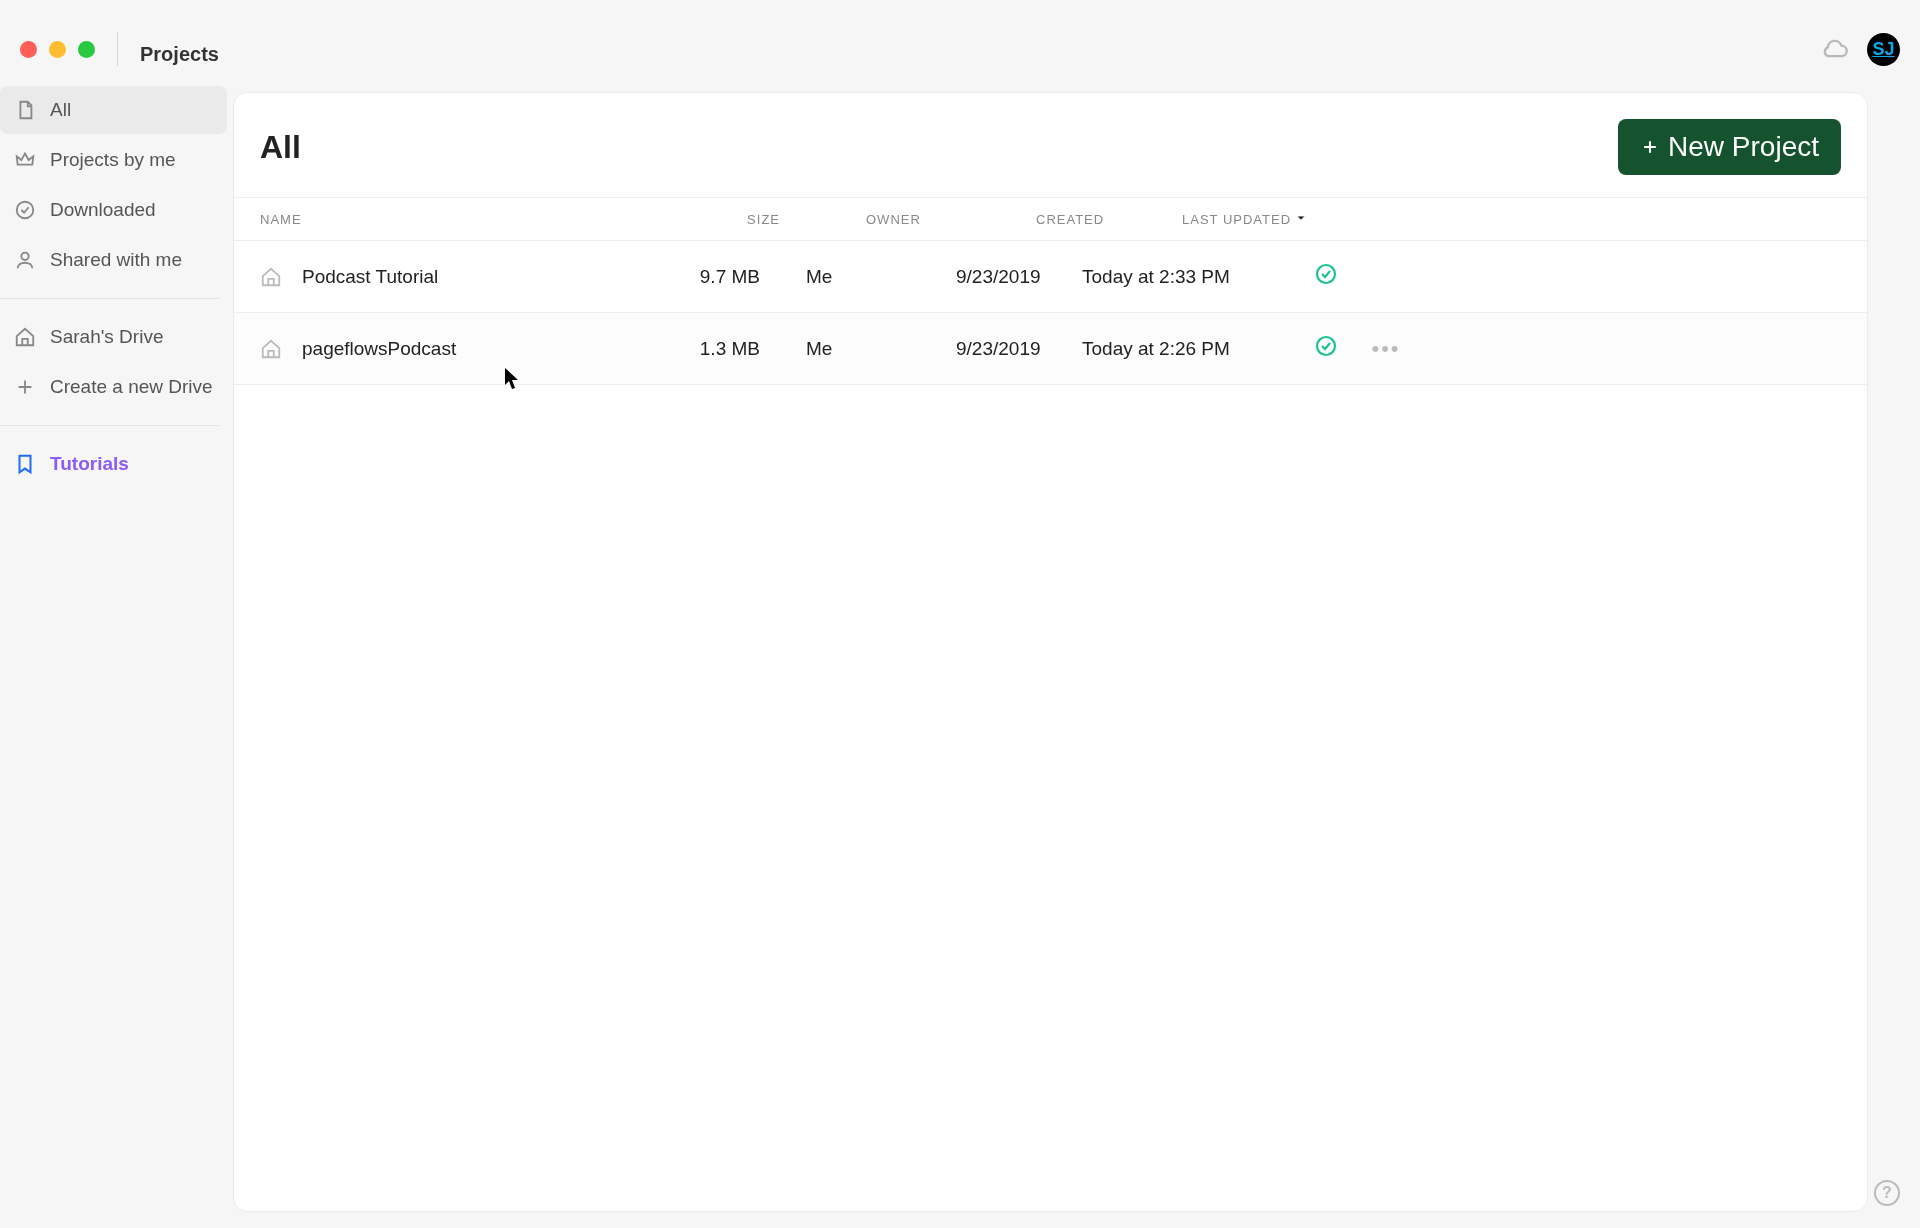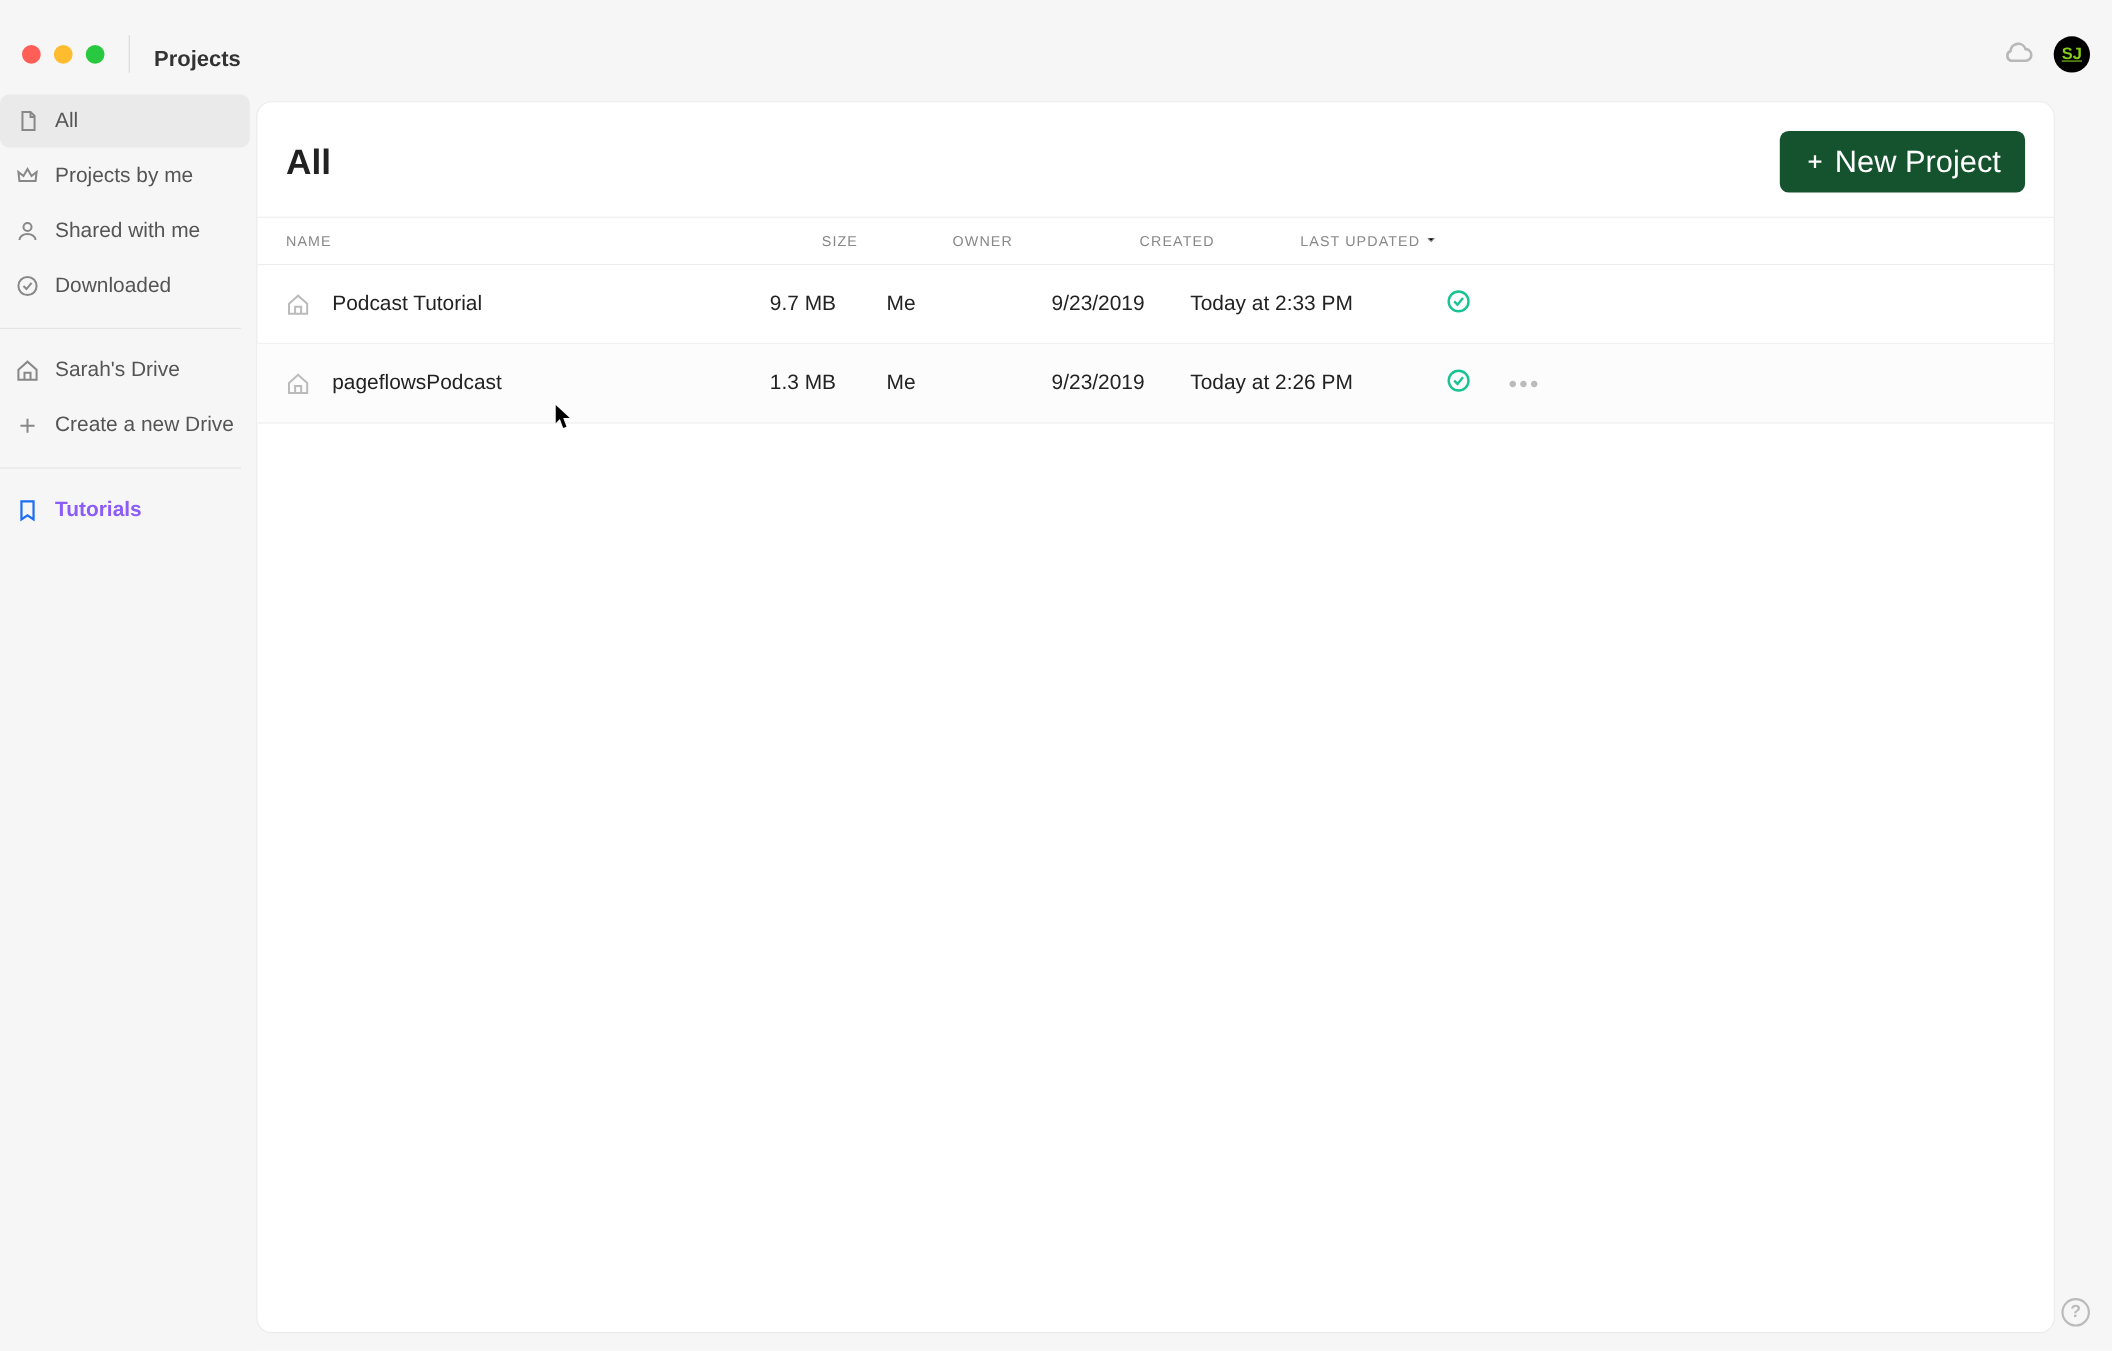--- a/index.html
+++ b/index.html
@@ -31,23 +31,23 @@
     }
     .dot { width: 17px; height: 17px; border-radius: 50%; }
     .dot.red { background: #ff5f57; }
     .dot.yellow { background: #febc2e; }
     .dot.green { background: #28c840; }
     .window-title { font-size: 20px; font-weight: 600; color: #333; }
     .titlebar-right { margin-left: auto; display: flex; align-items: center; gap: 18px; }
     .cloud-icon svg { width: 28px; height: 28px; stroke: #b8b8b8; fill: none; }
     .avatar {
       width: 33px; height: 33px; border-radius: 50%;
-      background: #000; color: #84cc16;
+      background: #000; color: #0ea5e9;
       display: flex; align-items: center; justify-content: center;
-      font-size: 15px; font-weight: 600; text-decoration: underline;
+      font-size: 18px; font-weight: 600; text-decoration: underline;
     }
 
     
     .sidebar {
       position: absolute;
       left: 0; top: 66px; bottom: 0;
       width: 233px;
       padding-top: 20px;
     }
     .side-item {
@@ -187,31 +187,31 @@
     <span>All</span>
   </div>
   <div class="side-item">
     <svg viewBox="0 0 24 24" stroke-width="2">
         <path d="M4 17l-1-9 5 4 4-7 4 7 5-4-1 9z"></path>
       </svg>
     <span>Projects by me</span>
   </div>
   <div class="side-item">
     <svg viewBox="0 0 24 24" stroke-width="2">
+        <circle cx="12" cy="12" r="9"></circle>
+        <path d="M8 12l3 3 5-6"></path>
+      </svg>
+    <span>Downloaded</span>
+  </div>
+  <div class="side-item">
+    <svg viewBox="0 0 24 24" stroke-width="2">
         <circle cx="12" cy="8" r="4"></circle>
         <path d="M4 21c0-4 4-6 8-6s8 2 8 6"></path>
       </svg>
     <span>Shared with me</span>
-  </div>
-  <div class="side-item">
-    <svg viewBox="0 0 24 24" stroke-width="2">
-        <circle cx="12" cy="12" r="9"></circle>
-        <path d="M8 12l3 3 5-6"></path>
-      </svg>
-    <span>Downloaded</span>
   </div>
 
   <div class="side-sep"></div>
 
   <div class="side-item">
     <svg viewBox="0 0 24 24" stroke-width="2">
         <path d="M3 11l9-8 9 8v10H3z"></path>
         <path d="M9 21v-7h6v7"></path>
       </svg>
     <span>Sarah's Drive</span>

